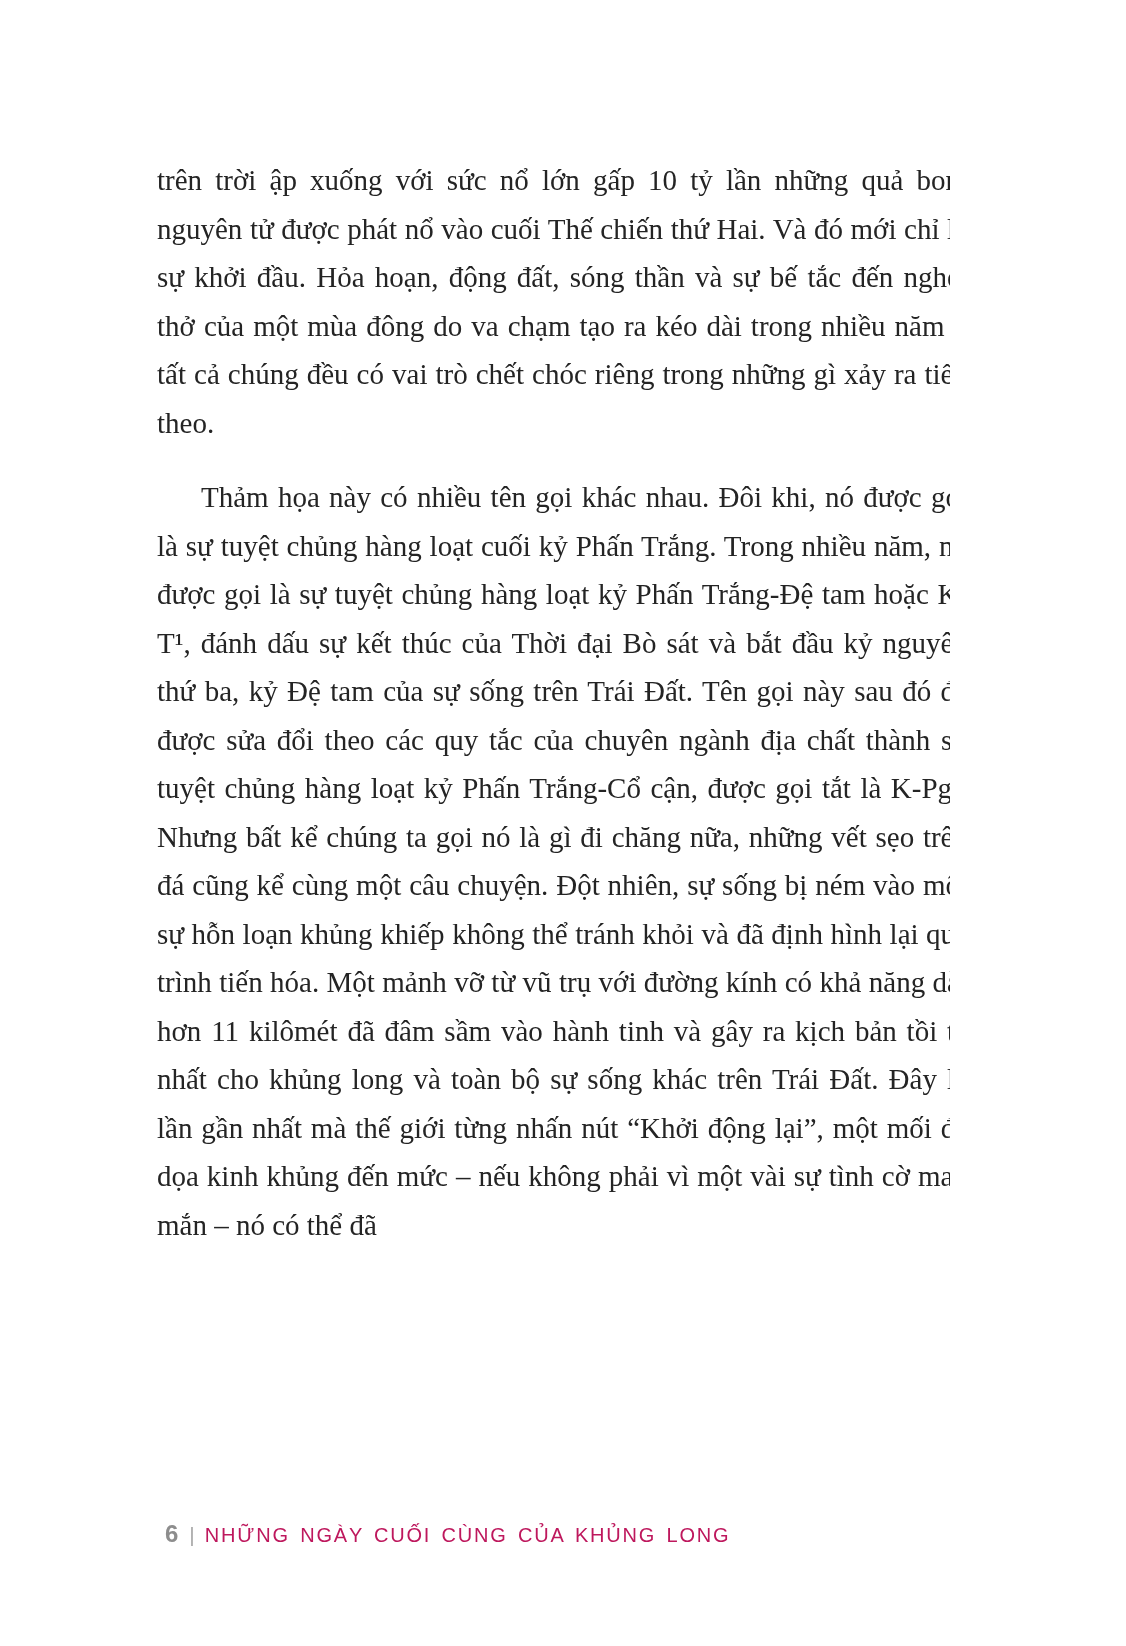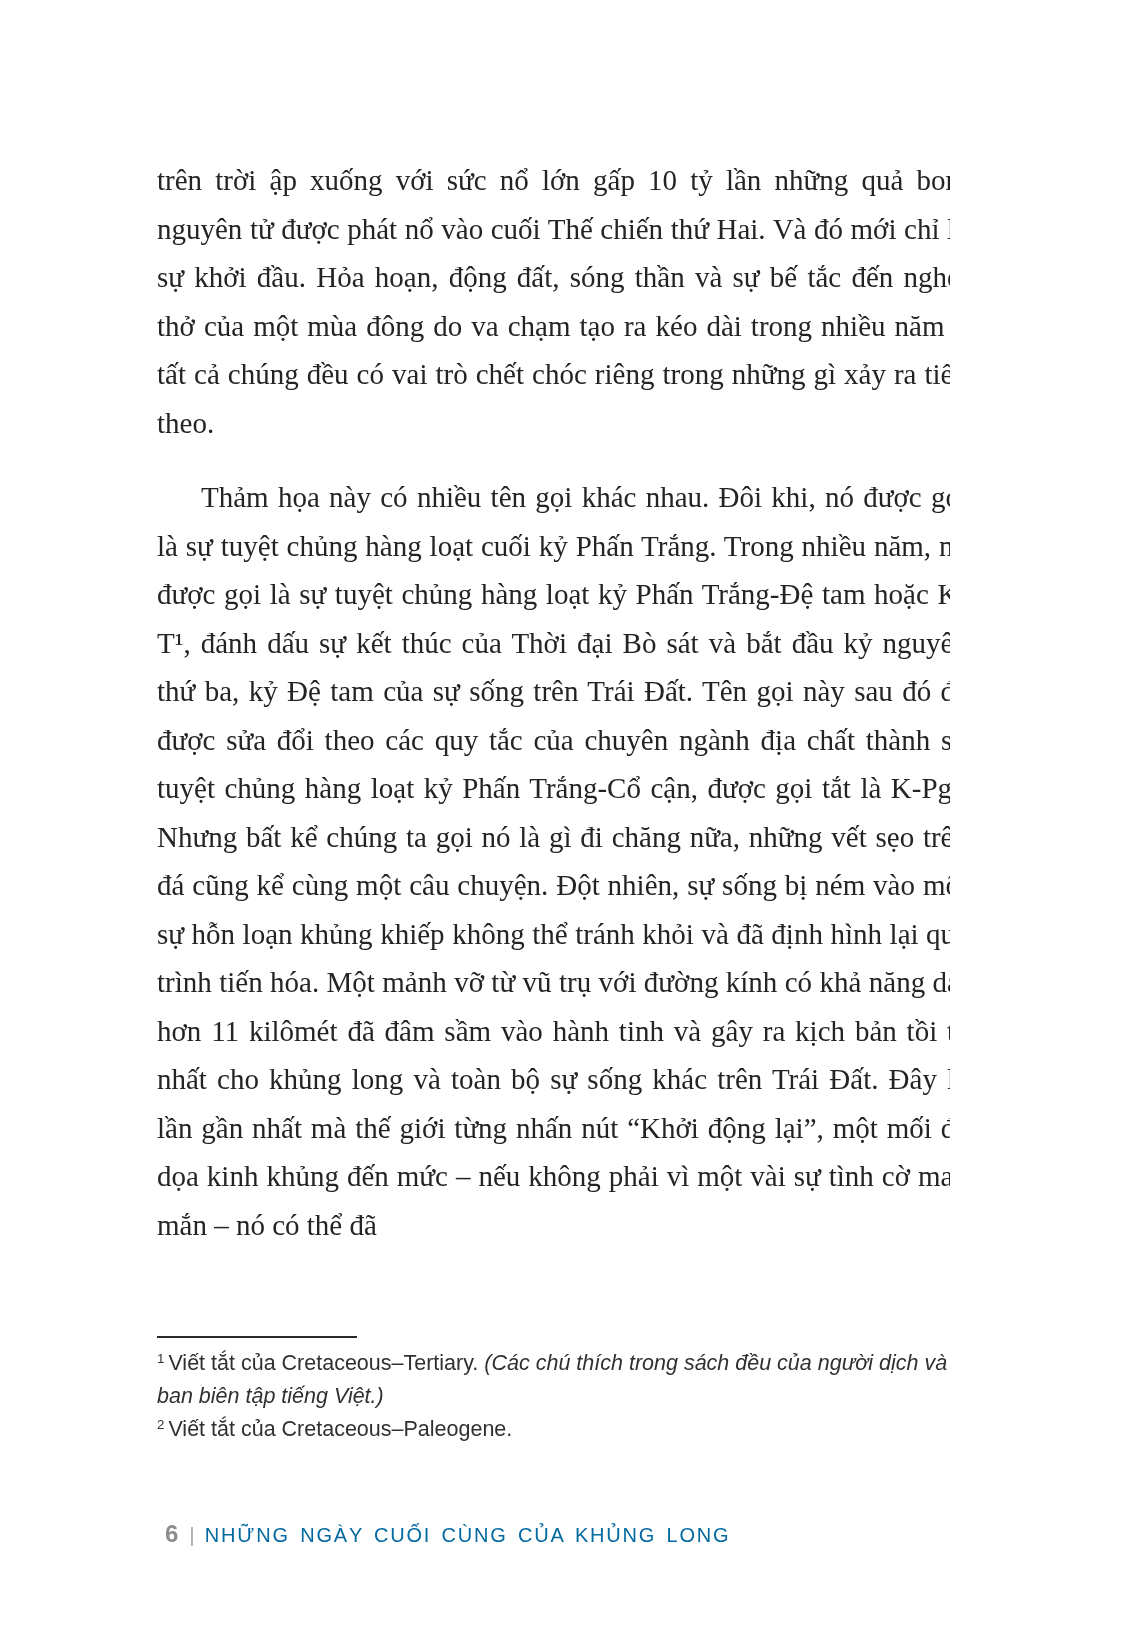--- a/index.html
+++ b/index.html
@@ -81,42 +81,33 @@
   .footer-sep {
     font-size: 21px;
     font-weight: 300;
     color: #a9a9a9;
     margin: 0 10px 0 11px;
   }
   .running-title {
     font-size: 20px;
     letter-spacing: 1.8px;
     word-spacing: 3px;
-    color: #0369a1;
+    color: #be185d;
   }
 </style>
 </head>
 <body>
 
 <div class="page">
 
   <main class="body-text">
     <p class="para">trên trời ập xuống với sức nổ lớn gấp 10 tỷ lần những quả bom nguyên tử được phát nổ vào cuối Thế chiến thứ Hai. Và đó mới chỉ là sự khởi đầu. Hỏa hoạn, động đất, sóng thần và sự bế tắc đến nghẹt thở của một mùa đông do va chạm tạo ra kéo dài trong nhiều năm – tất cả chúng đều có vai trò chết chóc riêng trong những gì xảy ra tiếp theo.</p>
     <p class="para indented">Thảm họa này có nhiều tên gọi khác nhau. Đôi khi, nó được gọi là sự tuyệt chủng hàng loạt cuối kỷ Phấn Trắng. Trong nhiều năm, nó được gọi là sự tuyệt chủng hàng loạt kỷ Phấn Trắng-Đệ tam hoặc K-T¹, đánh dấu sự kết thúc của Thời đại Bò sát và bắt đầu kỷ nguyên thứ ba, kỷ Đệ tam của sự sống trên Trái Đất. Tên gọi này sau đó đã được sửa đổi theo các quy tắc của chuyên ngành địa chất thành sự tuyệt chủng hàng loạt kỷ Phấn Trắng-Cổ cận, được gọi tắt là K-Pg². Nhưng bất kể chúng ta gọi nó là gì đi chăng nữa, những vết sẹo trên đá cũng kể cùng một câu chuyện. Đột nhiên, sự sống bị ném vào một sự hỗn loạn khủng khiếp không thể tránh khỏi và đã định hình lại quá trình tiến hóa. Một mảnh vỡ từ vũ trụ với đường kính có khả năng dài hơn 11 kilômét đã đâm sầm vào hành tinh và gây ra kịch bản tồi tệ nhất cho khủng long và toàn bộ sự sống khác trên Trái Đất. Đây là lần gần nhất mà thế giới từng nhấn nút “Khởi động lại”, một mối đe dọa kinh khủng đến mức – nếu không phải vì một vài sự tình cờ may mắn – nó có thể đã</p>
   </main>
 
-  <section class="footnotes">
-    <div class="fn-rule"></div>
-    <p class="footnote">
-      <sup>1</sup><span>Viết tắt của Cretaceous–Tertiary. </span><em>(Các chú thích trong sách đều của người dịch và ban biên tập tiếng Việt.)</em>
-    </p>
-    <p class="footnote">
-      <sup>2</sup><span>Viết tắt của Cretaceous–Paleogene.</span>
-    </p>
-  </section>
 
   <footer class="page-footer">
     <span class="page-number">6</span>
     <span class="footer-sep">|</span>
     <span class="running-title">NHỮNG NGÀY CUỐI CÙNG CỦA KHỦNG LONG</span>
   </footer>
 
 </div>
 
 </body></html>

